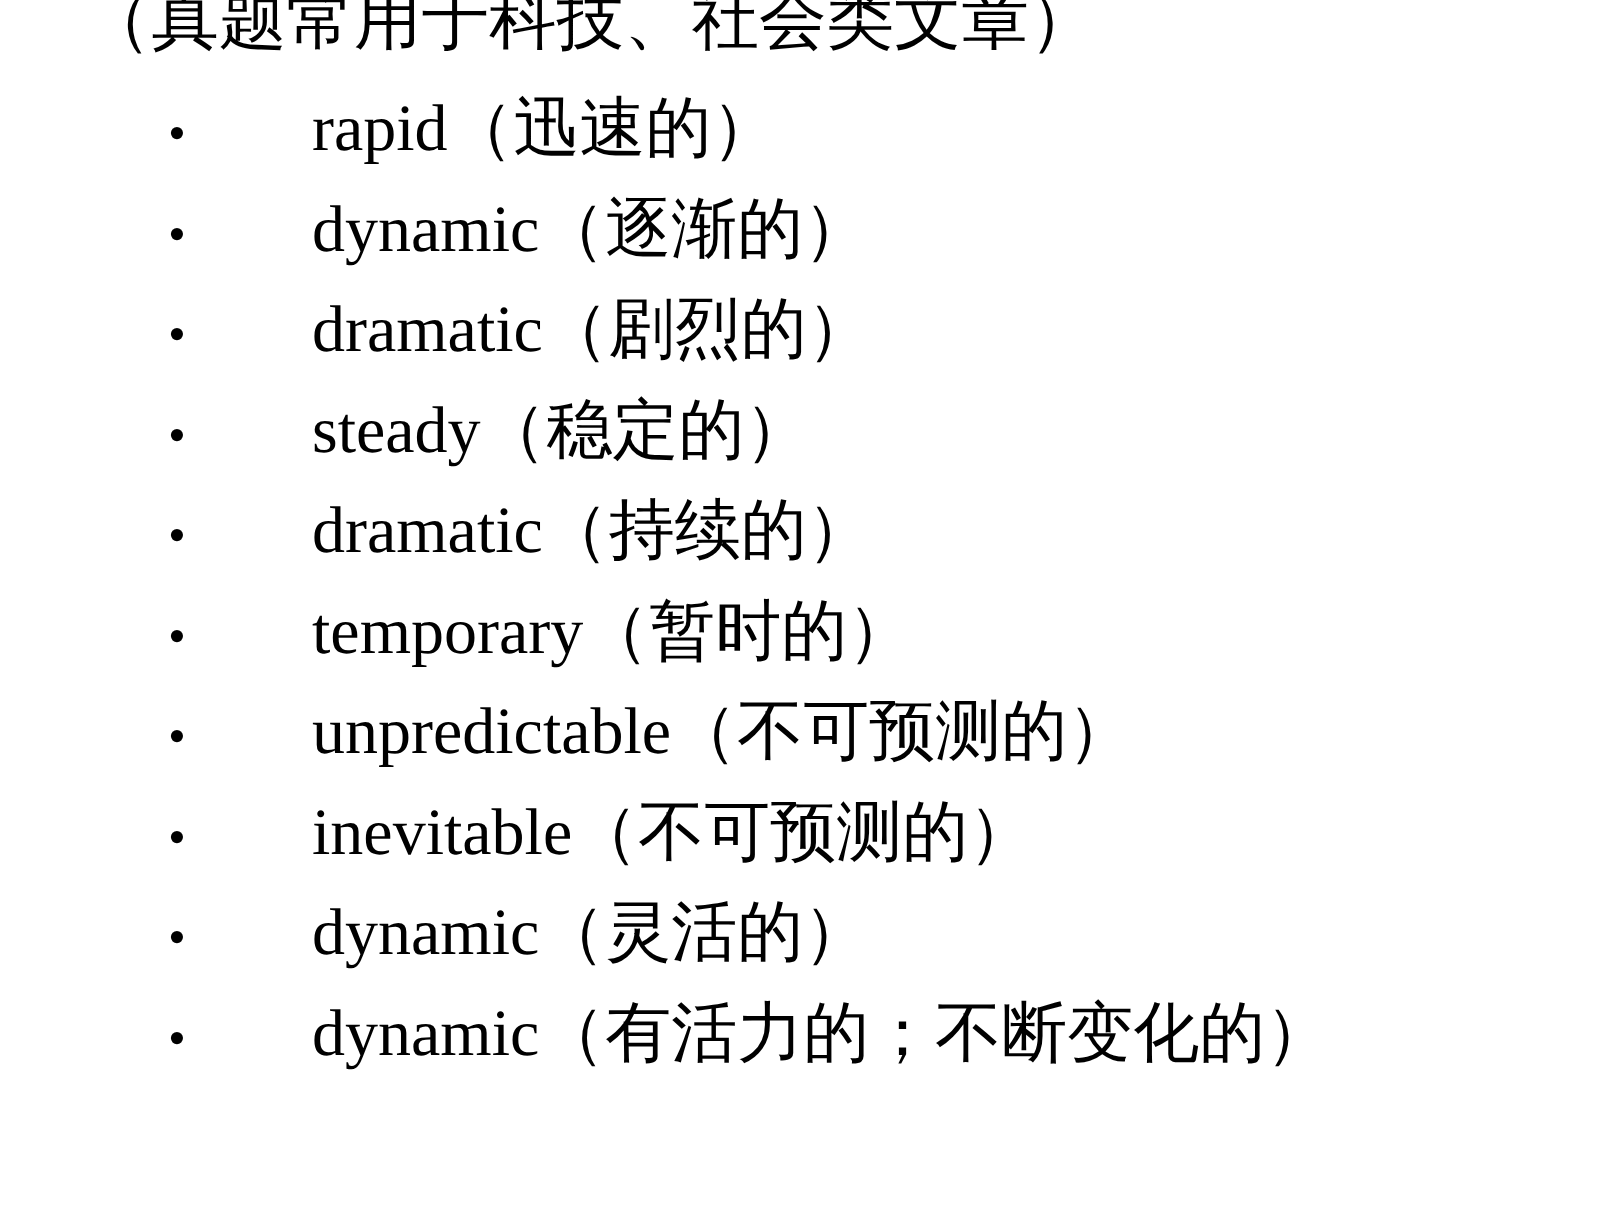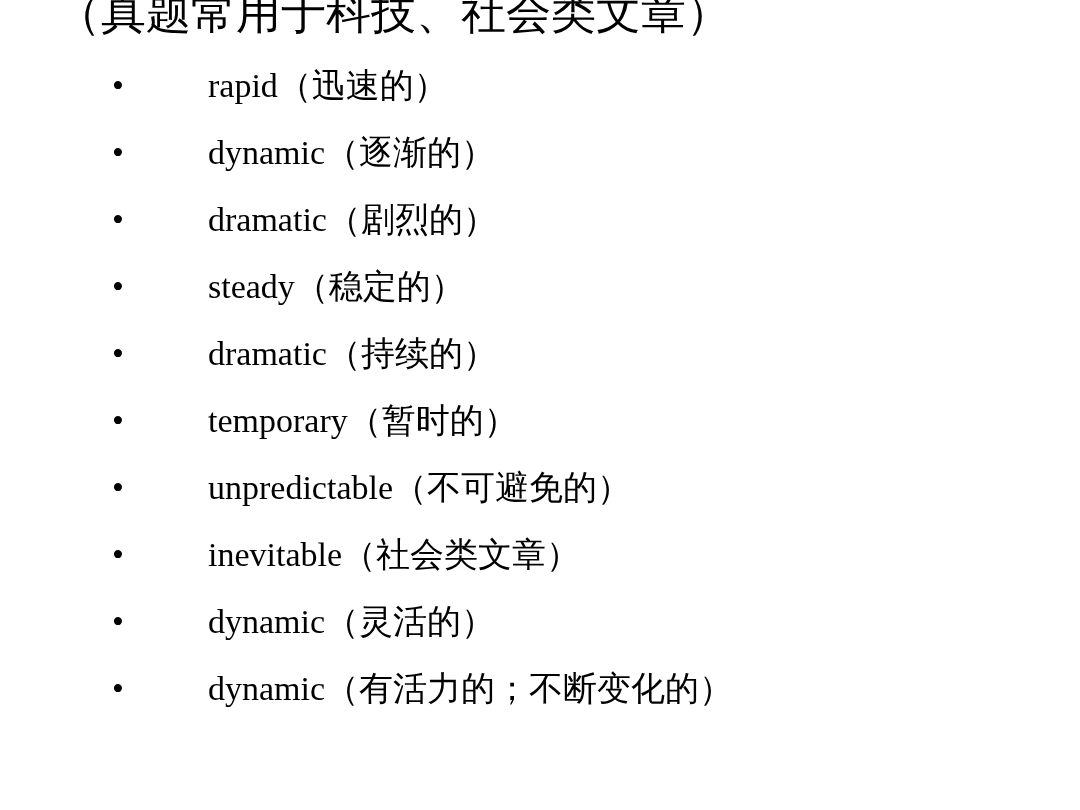--- a/index.html
+++ b/index.html
@@ -48,21 +48,21 @@
   }
   .bullet {
     width: 34px;
     margin-left: 112px;
     font-size: 34px;
     line-height: 67px;
     text-align: left;
     flex: 0 0 auto;
   }
   .item-text {
-    font-size: 34px;
+    font-size: 44px;
     line-height: 67px;
     white-space: nowrap;
     margin-left: 62px;
   }
 </style>
 </head>
 <body>
 
 <div class="slide">
 
@@ -88,25 +88,25 @@
     <li class="item">
       <span class="bullet">•</span>
       <span class="item-text">dramatic（持续的）</span>
     </li>
     <li class="item">
       <span class="bullet">•</span>
       <span class="item-text">temporary（暂时的）</span>
     </li>
     <li class="item">
       <span class="bullet">•</span>
-      <span class="item-text">unpredictable（不可避免的）</span>
+      <span class="item-text">unpredictable（不可预测的）</span>
     </li>
     <li class="item">
       <span class="bullet">•</span>
-      <span class="item-text">inevitable（社会类文章）</span>
+      <span class="item-text">inevitable（不可预测的）</span>
     </li>
     <li class="item">
       <span class="bullet">•</span>
       <span class="item-text">dynamic（灵活的）</span>
     </li>
     <li class="item">
       <span class="bullet">•</span>
       <span class="item-text">dynamic（有活力的；不断变化的）</span>
     </li>
   </ul>

